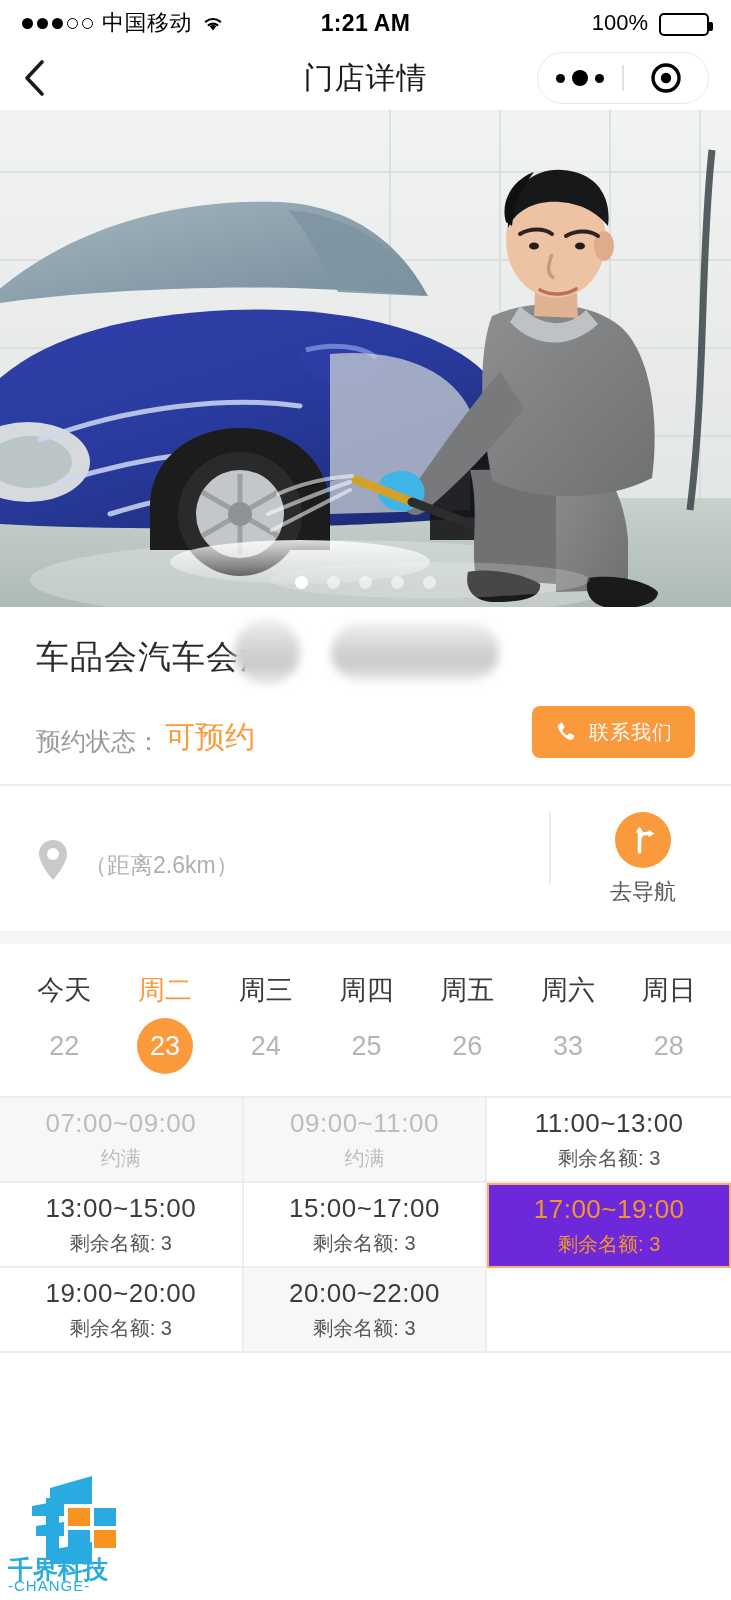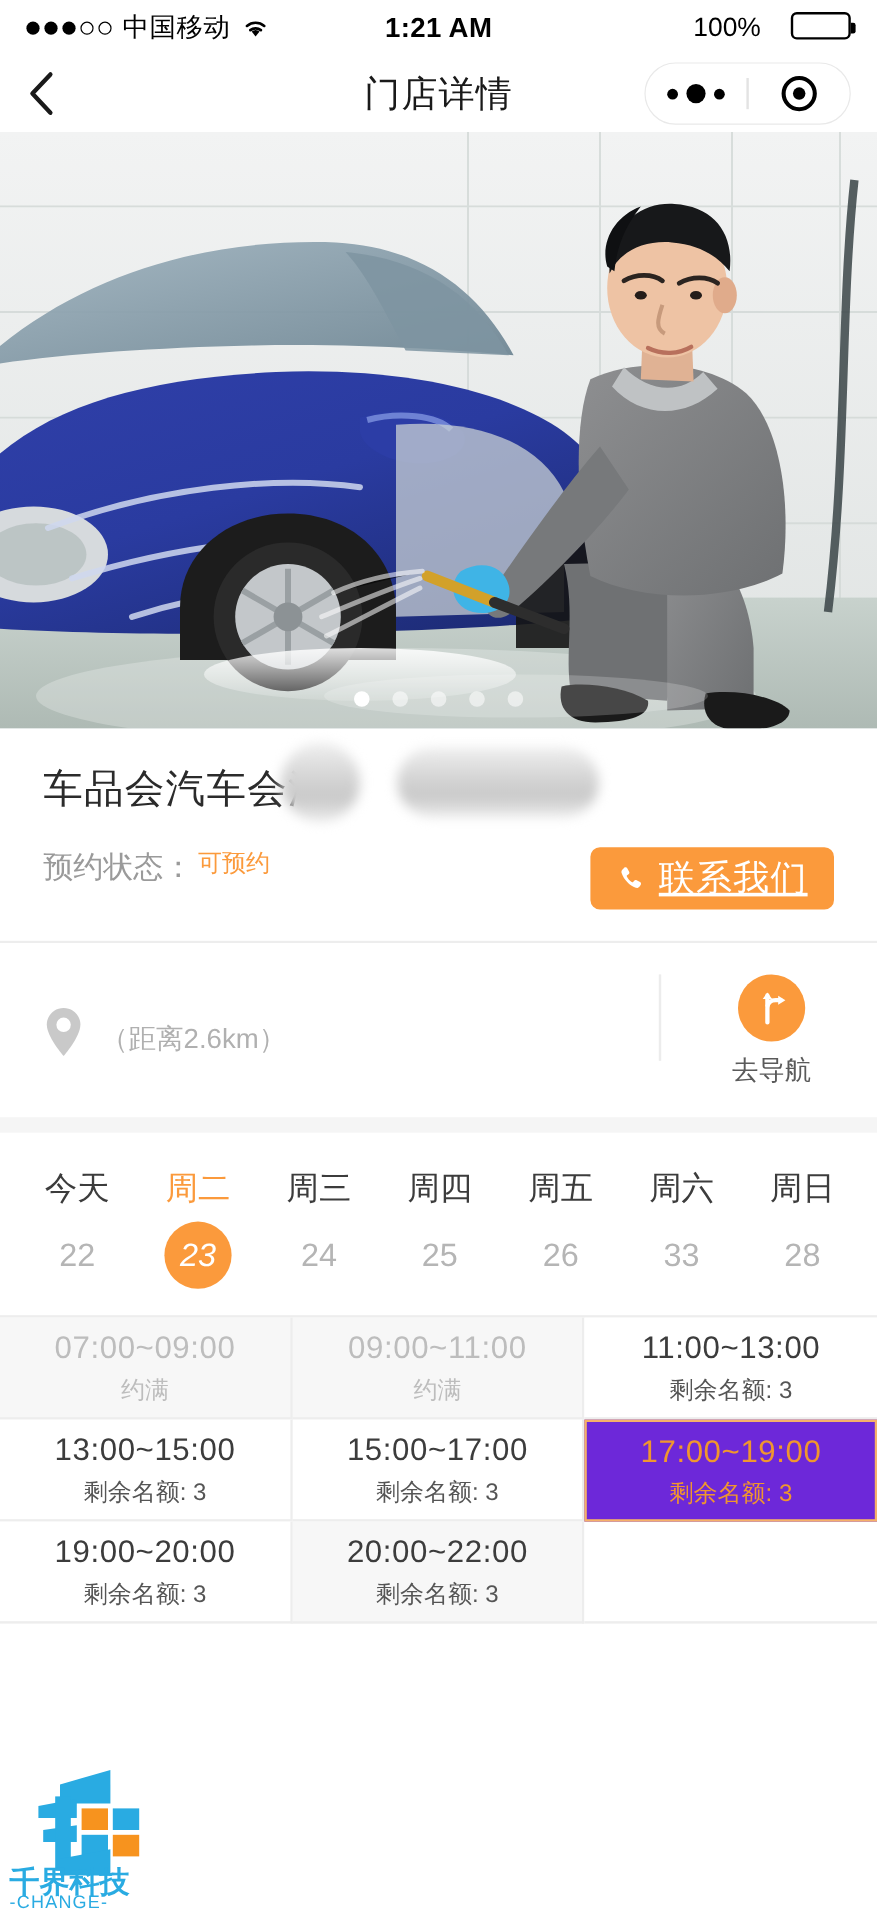--- a/index.html
+++ b/index.html
@@ -20,21 +20,21 @@
   .sig-dots { display: flex; align-items: center; gap: 4px; }
   .sig-dot { width: 11px; height: 11px; border-radius: 50%; background: #000; }
   .sig-dot.empty { background: #fff; border: 1.6px solid #000; }
   .carrier { font-size: 22px; color: #000; letter-spacing: .5px; }
   .wifi { width: 24px; height: 18px; position: relative; }
   .wifi svg { display: block; }
   .sb-time {
     position: absolute; left: 0; right: 0; text-align: center;
     font-size: 23px; font-weight: 700; color: #000; letter-spacing: .3px;
   }
-  .sb-right { margin-left: auto; display: flex; align-items: flex-start; gap: 25px; }
+  .sb-right { margin-left: auto; display: flex; align-items: flex-end; gap: 11px; }
   .batt-pct { font-size: 22px; color: #000; }
   .batt {
     width: 50px; height: 23px; border: 2.5px solid #000; border-radius: 5px;
     position: relative; padding: 2px;
   }
   .batt::after {
     content: ""; position: absolute; right: -6px; top: 7px;
     width: 4px; height: 9px; background: #000; border-radius: 0 2px 2px 0;
   }
   .batt-fill { height: 100%; background: #000; border-radius: 2px; }
@@ -81,29 +81,29 @@
     font-size: 33px; color: #2b2b2b; letter-spacing: 1px;
     position: relative; display: inline-block; white-space: nowrap;
   }
   .blur-a, .blur-b {
     position: absolute; border-radius: 34px;
     background: linear-gradient(180deg,#efefef 0%,#d4d4d4 45%,#c9c9c9 70%,#ececec 100%);
     filter: blur(5px);
   }
   .blur-a { left: 198px; top: -16px; width: 66px; height: 66px; }
   .blur-b { left: 295px; top: -12px; width: 168px; height: 58px; }
-  .store-sub { margin-top: 26px; display: flex; align-items: flex-start; }
+  .store-sub { margin-top: 26px; display: flex; align-items: flex-end; }
   .status-label { font-size: 25px; color: #9a9a9a; }
-  .status-val { font-size: 20px; color: #FB9A3C; margin-left: 4px; }
+  .status-val { font-size: 30px; color: #FB9A3C; margin-left: 4px; }
   .contact-btn {
     margin-left: auto; background: #FB9A3C; border-radius: 8px;
     height: 52px; padding: 0 22px; display: flex; align-items: center; gap: 11px;
     border: none; cursor: pointer;
   }
-  .contact-btn span { font-size: 30px; color: #fff; letter-spacing: 1px; text-decoration: underline; }
+  .contact-btn span { font-size: 20px; color: #fff; letter-spacing: 1px; }
 
   .divider { height: 2px; background: #ededed; }
   .gap { height: 13px; background: #f5f5f5; }
 
   
   .addr { padding: 26px 36px 24px 30px; display: flex; align-items: center; background: #fff; }
   .pin { width: 46px; flex: 0 0 46px; display: flex; justify-content: center; }
   .addr-txt { margin-left: 8px; position: relative; }
   .addr-line1 { font-size: 29px; color: #3c3c3c; position: relative; display: inline-block; white-space: nowrap; }
   .addr-blur {
@@ -126,21 +126,21 @@
   .dates { display: flex; background: #fff; padding: 28px 12px 22px 14px; }
   .date-cell {
     flex: 1; display: flex; flex-direction: column; align-items: center; gap: 10px; cursor: pointer;
   }
   .d-week { font-size: 27px; color: #3c3c3c; }
   .d-week.active { color: #FB9A3C; }
   .d-num {
     font-size: 27px; color: #b5b5b5; width: 56px; height: 56px;
     display: flex; align-items: center; justify-content: center; border-radius: 50%;
   }
-  .d-num.active { background: #FB9A3C; color: #fff; font-style: italic; }
+  .d-num.active { background: #FB9A3C; color: #fff; }
 
   
   .slots { display: flex; flex-wrap: wrap; border-top: 2px solid #ededed; }
   .slot {
     width: 33.333%; height: 85px; border-right: 2px solid #ededed; border-bottom: 2px solid #ededed;
     display: flex; flex-direction: column; align-items: center; justify-content: center; gap: 6px;
     background: #fff; cursor: pointer; position: relative;
   }
   .slot:nth-child(3n) { border-right: none; }
   .slot.full { background: #f7f7f7; }

